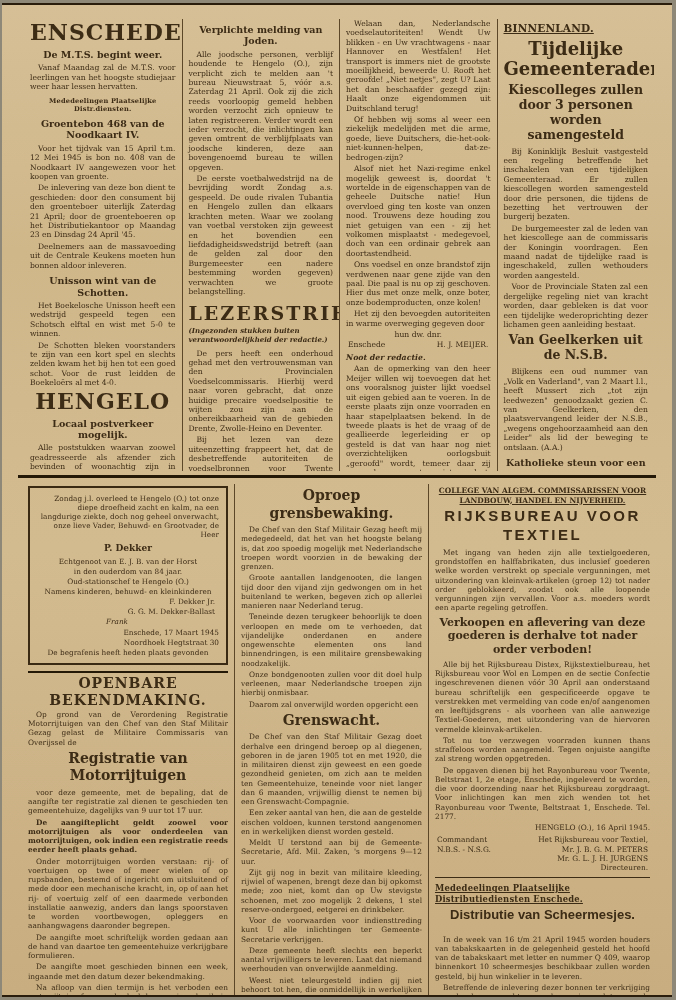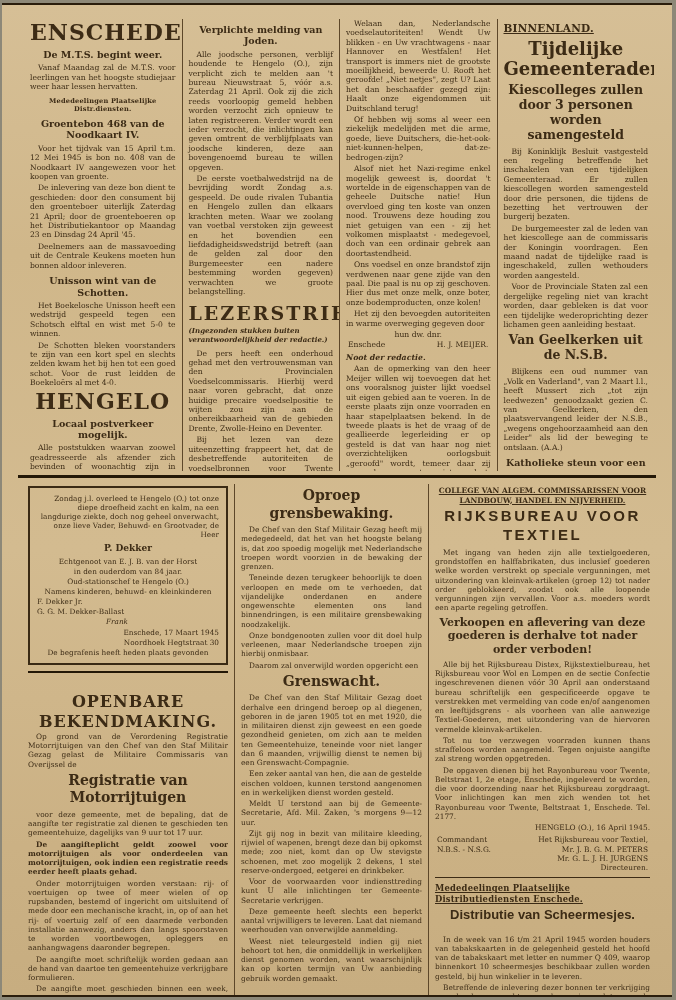--- a/index.html
+++ b/index.html
@@ -32,31 +32,31 @@
   .b-lezers{font-weight:bold; font-size:19px; line-height:1.05; text-align:center; letter-spacing:2px; margin:8px 0 3px;}
   .b-headline{font-weight:bold; font-size:18px; line-height:1.1; text-align:center; margin:4px 0 2px;}
   .b-subXL{font-weight:bold; font-size:12.5px; line-height:1.2; text-align:center; margin:3px 0 5px;}
   .b-sub{font-weight:bold; font-size:9.5px; line-height:1.2; text-align:center; margin:5px 0 3px;}
   .b-note{font-weight:bold; font-size:6.6px; text-align:center; margin:5px 0 2px; letter-spacing:.2px;}
   .b-p{text-align:justify; text-indent:8px; margin:0 0 2px;}
   .b-pb{text-align:justify; text-indent:8px; margin:2px 0 2px; font-weight:bold;}
   .b-pbc{text-align:center; font-weight:bold; font-size:11px; margin:3px 0;}
   .b-pc{text-align:center; margin:1px 0;}
   .b-pcb{text-align:center; font-weight:bold; font-size:9px; margin:3px 0;}
-  .b-pr{margin:0 4px 1px 0;}
+  .b-pr{text-align:right; margin:0 4px 1px 0;}
   .b-pri{text-align:center; font-style:italic; margin:0 22px 1px 0;}
   .b-pl{text-align:right; margin:1px 0;}
   .b-ital{font-style:italic; font-weight:bold; font-size:7px; margin:2px 0 4px;}
   .b-itall{font-style:italic; font-weight:bold; font-size:7.8px; text-align:left; margin:3px 0 2px;}
   .b-sig{display:flex; justify-content:space-between; margin:1px 2px 2px 2px;}
   .b-sig2{display:flex; justify-content:space-between; margin:3px 2px;}
   .b-sig2 .sig2-r{text-align:right;}
   .b-kicker{font-weight:bold; font-size:8.4px; text-decoration:underline; margin:3px 0 3px; letter-spacing:.2px;}
   .b-colhead{font-weight:bold; font-size:7.4px; text-align:center; text-decoration:underline; margin:2px 0 2px; line-height:1.3;}
-  .b-open{font-weight:bold; font-size:16px; text-align:center; letter-spacing:1px; border-top:2px solid #241807; padding-top:19px; margin-top:6px;}
+  .b-open{font-weight:bold; font-size:14px; text-align:center; letter-spacing:1px; border-top:2px solid #241807; padding-top:2px; margin-top:6px;}
   .b-reg{font-weight:bold; font-size:14px; text-align:center; margin:3px 0 3px;}
   .b-sansXL{font-family:"Liberation Sans",sans-serif; font-weight:bold; font-size:15px; letter-spacing:2.5px; text-align:center; margin:2px 0 3px;}
   .b-sansL{font-family:"Liberation Sans",sans-serif; font-weight:bold; font-size:13px; text-align:center; margin:3px 0 11px;}
   .b-rule{border-top:1px solid #3c2b15; margin:5px 0;}
   .b-obit{border:2px solid #3a2a14; padding:5px 7px; margin:2px 0 6px; font-size:7.3px;}
   #col-binnenland .b-kicker{font-size:10.5px;}
 </style>
 </head>
 <body>
 
@@ -136,20 +136,21 @@
         <div class="b-p">voor deze gemeente, met de bepaling, dat de aangifte ter registratie zal dienen te geschieden ten gemeentehuize, dagelijks van 9 uur tot 17 uur.</div>
         <div class="b-pb">De aangifteplicht geldt zoowel voor motorrijtuigen als voor onderdeelen van motorrijtuigen, ook indien een registratie reeds eerder heeft plaats gehad.</div>
         <div class="b-p">Onder motorrijtuigen worden verstaan: rij- of voertuigen op twee of meer wielen of op rupsbanden, bestemd of ingericht om uitsluitend of mede door een mechanische kracht, in, op of aan het rij- of voertuig zelf of een daarmede verbonden installatie aanwezig, anders dan langs spoorstaven te worden voortbewogen, opleggers en aanhangwagens daaronder begrepen.</div>
         <div class="b-p">De aangifte moet schriftelijk worden gedaan aan de hand van daartoe ten gemeentehuize verkrijgbare formulieren.</div>
         <div class="b-p">De aangifte moet geschieden binnen een week, ingaande met den datum dezer bekendmaking.</div>
         <div class="b-p">Na afloop van dien termijn is het verboden een motorrijtuig of een onderdeel daarvan in gebruik, in bezit, voorhanden in voorraad, of verborgen te hebben, tenzij daarvoor een registratiebewijs is afgegeven en desgevorderd aan de met de zorg voor de nakoming der bovengenoemde verordening belaste ambtenaren onverwijld wordt vertoond.</div>
       </div>
     <div class="bcol" id="col-grenswacht">
         <div class="b-reg">Oproep grensbewaking.</div>
         <div class="b-p">De Chef van den Staf Militair Gezag heeft mij medegedeeld, dat het van het hoogste belang is, dat zoo spoedig mogelijk met Nederlandsche troepen wordt voorzien in de bewaking der grenzen.</div>
+        <div class="b-p">Groote aantallen landgenooten, die langen tijd door den vijand zijn gedwongen om in het buitenland te werken, begeven zich op allerlei manieren naar Nederland terug.</div>
         <div class="b-p">Teneinde dezen terugkeer behoorlijk te doen verloopen en mede om te verhoeden, dat vijandelijke onderdanen en andere ongewenschte elementen ons land binnendringen, is een militaire grensbewaking noodzakelijk.</div>
         <div class="b-p">Onze bondgenooten zullen voor dit doel hulp verleenen, maar Nederlandsche troepen zijn hierbij onmisbaar.</div>
         <div class="b-p">Daarom zal onverwijld worden opgericht een</div>
         <div class="b-reg">Grenswacht.</div>
         <div class="b-p">De Chef van den Staf Militair Gezag doet derhalve een dringend beroep op al diegenen, geboren in de jaren 1905 tot en met 1920, die in militairen dienst zijn geweest en een goede gezondheid genieten, om zich aan te melden ten Gemeentehuize, teneinde voor niet langer dan 6 maanden, vrijwillig dienst te nemen bij een Grenswacht-Compagnie.</div>
         <div class="b-p">Een zeker aantal van hen, die aan de gestelde eischen voldoen, kunnen terstond aangenomen en in werkelijken dienst worden gesteld.</div>
         <div class="b-p">Meldt U terstond aan bij de Gemeente-Secretarie, Afd. Mil. Zaken, 's morgens 9—12 uur.</div>
         <div class="b-p">Zijt gij nog in bezit van militaire kleeding, rijwiel of wapenen, brengt deze dan bij opkomst mede; zoo niet, komt dan op Uw stevigste schoenen, met zoo mogelijk 2 dekens, 1 stel reserve-ondergoed, eetgerei en drinkbeker.</div>
         <div class="b-p">Voor de voorwaarden voor indiensttreding kunt U alle inlichtingen ter Gemeente-Secretarie verkrijgen.</div>
         <div class="b-p">Deze gemeente heeft slechts een beperkt aantal vrijwilligers te leveren. Laat dat niemand weerhouden van onverwijlde aanmelding.</div>

